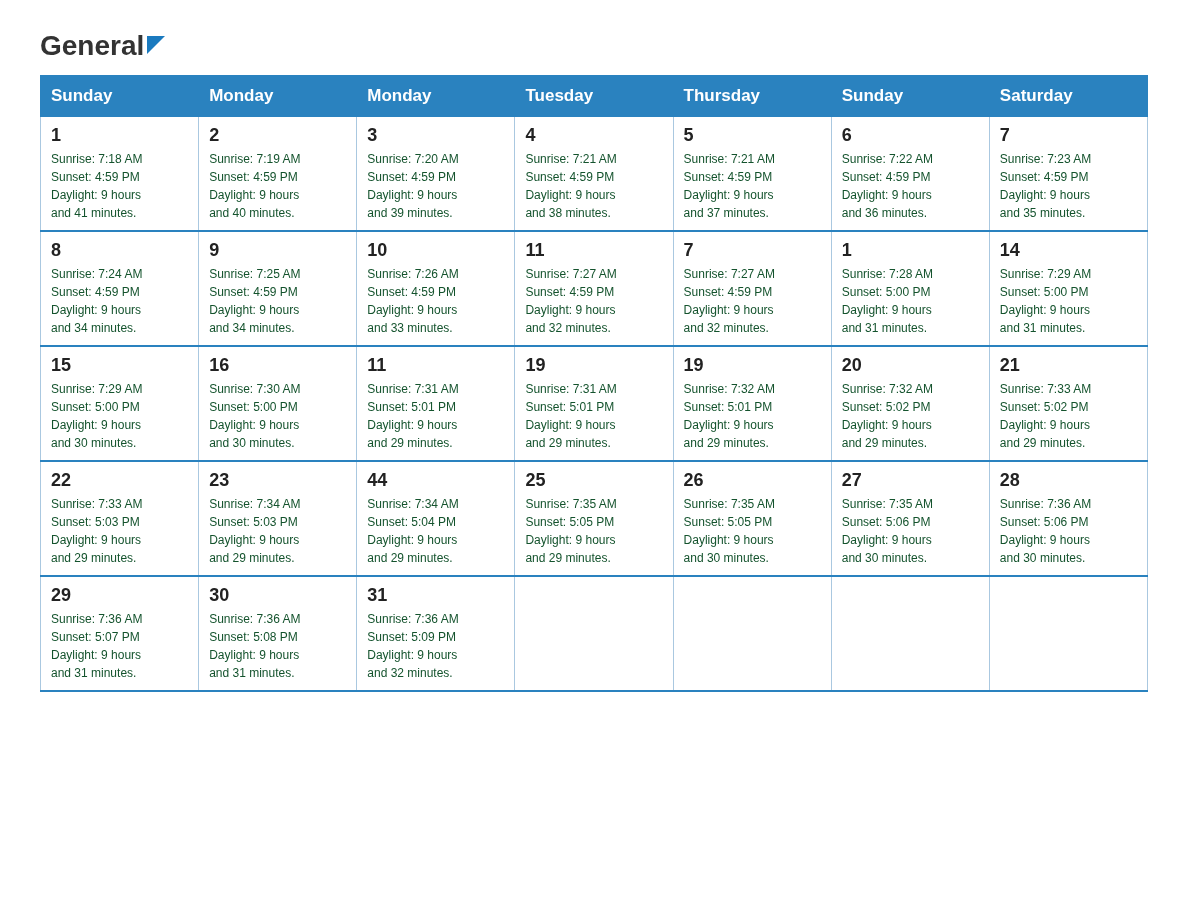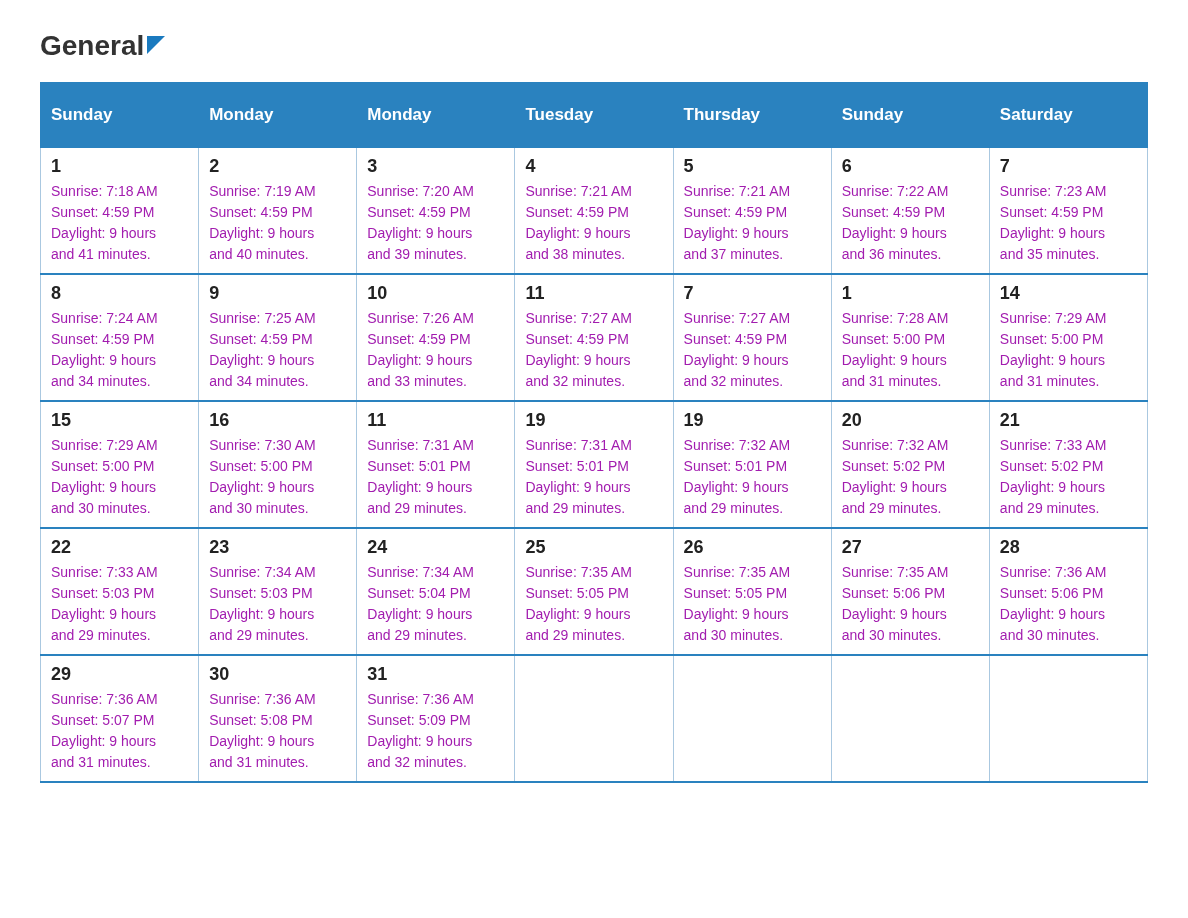--- a/index.html
+++ b/index.html
@@ -7,21 +7,21 @@
       font-family: Arial, sans-serif;
       background: #ffffff;
       padding: 30px 40px;
       width: 1188px;
       min-height: 918px;
     }
     .header {
       display: flex;
       justify-content: space-between;
       align-items: center;
-      margin-bottom: 20px;
+      margin-bottom: 13px;
     }
     .logo {
       display: flex;
       flex-direction: column;
       align-items: flex-start;
     }
     .logo-line1 {
       display: flex;
       align-items: center;
     }
@@ -45,21 +45,21 @@
       margin-top: 4px;
     }
     table {
       width: 100%;
       border-collapse: collapse;
       table-layout: fixed;
     }
     thead tr th {
       background-color: #2a82bf;
       color: #ffffff;
-      padding: 22px 10px;
+      padding: 10px 10px;
       text-align: left;
       font-size: 17px;
       font-weight: bold;
       border: 1px solid #2a82bf;
     }
     tbody tr td {
       border: 1px solid #aac8e0;
       vertical-align: top;
       padding: 8px 10px;
       font-size: 13.5px;
@@ -67,23 +67,23 @@
       min-height: 100px;
       height: 110px;
     }
     tbody tr td .day-num {
       font-size: 18px;
       font-weight: bold;
       margin-bottom: 4px;
       display: block;
     }
     tbody tr td .day-info {
-      font-size: 14px;
+      font-size: 12px;
       line-height: 1.5;
-      color: #a21caf;
+      color: #14532d;
     }
     tbody tr {
       border-bottom: 2px solid #2a82bf;
     }
     tbody tr td:first-child {
       border-left: 1px solid #aac8e0;
     }
   </style>
 </head>
 <body>
@@ -212,21 +212,21 @@
       <tr>
         <td>
         <span class="day-num">22</span>
         <div class="day-info">Sunrise: 7:33 AM<br>Sunset: 5:03 PM<br>Daylight: 9 hours<br>and 29 minutes.</div>
       </td>
         <td>
         <span class="day-num">23</span>
         <div class="day-info">Sunrise: 7:34 AM<br>Sunset: 5:03 PM<br>Daylight: 9 hours<br>and 29 minutes.</div>
       </td>
         <td>
-        <span class="day-num">24</span>
+        <span class="day-num">44</span>
         <div class="day-info">Sunrise: 7:34 AM<br>Sunset: 5:04 PM<br>Daylight: 9 hours<br>and 29 minutes.</div>
       </td>
         <td>
         <span class="day-num">25</span>
         <div class="day-info">Sunrise: 7:35 AM<br>Sunset: 5:05 PM<br>Daylight: 9 hours<br>and 29 minutes.</div>
       </td>
         <td>
         <span class="day-num">26</span>
         <div class="day-info">Sunrise: 7:35 AM<br>Sunset: 5:05 PM<br>Daylight: 9 hours<br>and 30 minutes.</div>
       </td>

